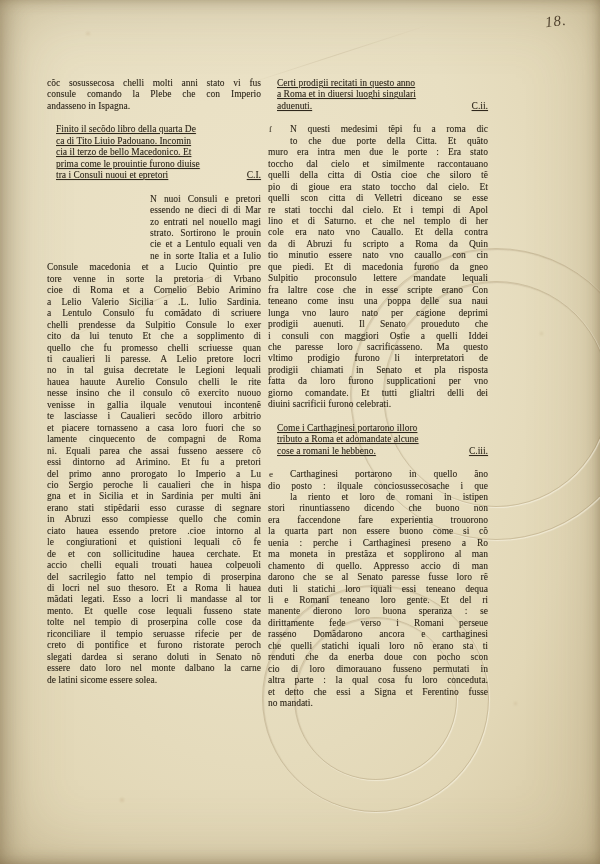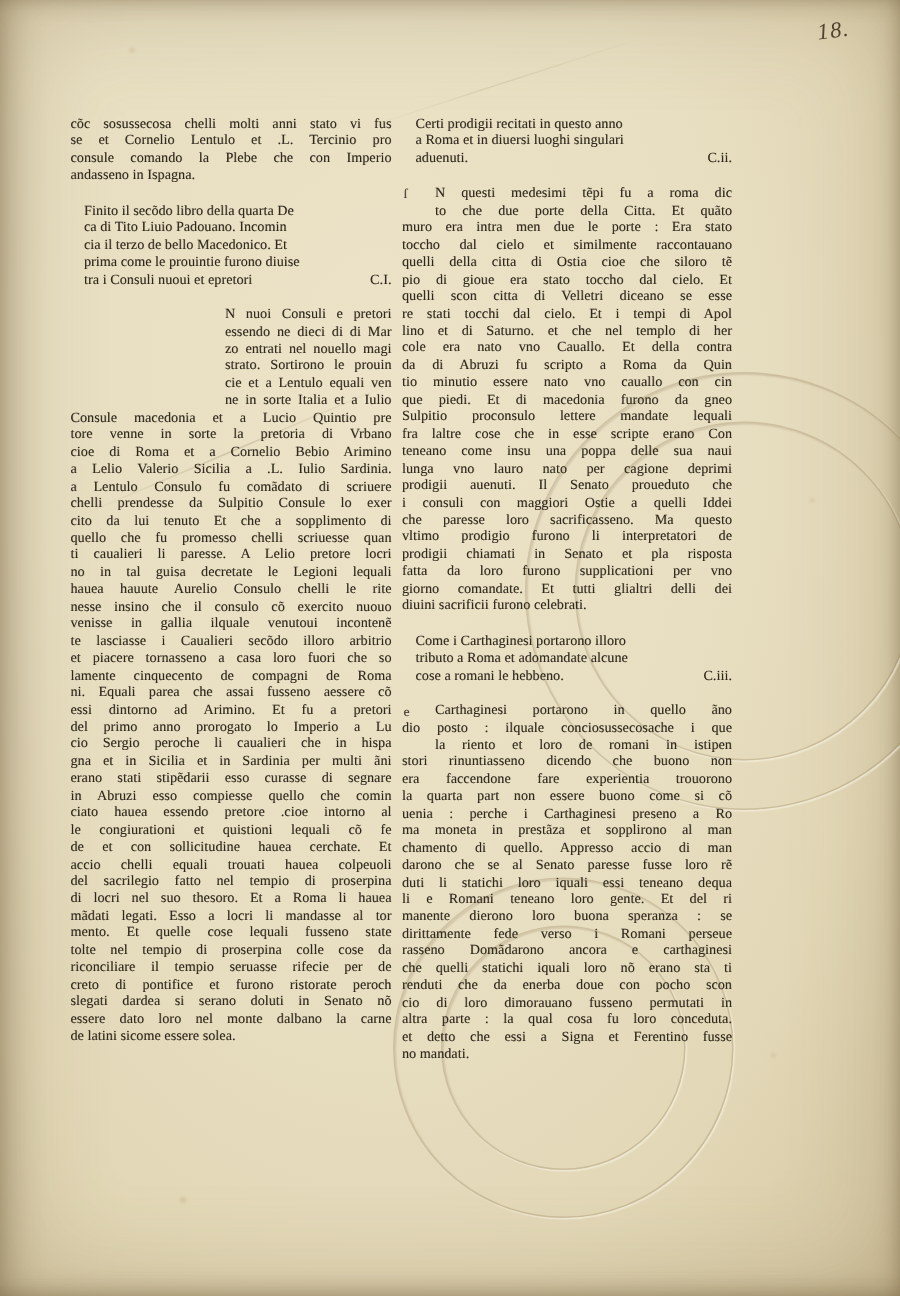--- a/index.html
+++ b/index.html
@@ -29,21 +29,21 @@
   .block{margin-top:12px;}
   .block:first-child{margin-top:0;}
   .line{
     font-size:9.4px;line-height:11.45px;
     text-align:justify;text-align-last:justify;
     white-space:normal;hyphens:none;
     text-shadow:0.3px 0.2px 0 rgba(47,40,28,.32);
     letter-spacing:.05px;
   }
   .line.end{text-align-last:left;}
-  .rubric .line{text-align:left;text-align-last:left;padding-left:9px;}
+  .rubric .line{text-align:left;text-align-last:left;padding-left:9px;text-decoration:underline;}
   .chw .hang{padding-left:103px;font-family:Liberation Serif, serif;}
   .chn .hang{padding-left:22px;}
   .chapline{display:flex;justify-content:space-between;text-align:left;text-align-last:left;align-items:center;}
   .chap{white-space:nowrap;}
   .rel{position:relative;}
   .mmark{position:absolute;left:1px;top:0;font-size:9px;opacity:.9;}
   
   .stamp{
     position:absolute;border-radius:50%;
     border:1.5px solid rgba(156,135,98,.34);
@@ -74,21 +74,20 @@
   <div class="spot" style="left:86px;top:32px;width:4px;height:3px;"></div>
   <div class="spot" style="left:540px;top:332px;width:3px;height:3px;"></div>
   <div class="spot" style="left:120px;top:798px;width:4px;height:4px;"></div>
   <div class="spot" style="left:514px;top:702px;width:3px;height:3px;"></div>
 
   <div class="folio">18.</div>
 
   <div class="col col-left">
       <div class="block para">
         <div class="line">cõc sosussecosa chelli molti anni stato vi fus</div>
-        <div class="line">se et Cornelio Lentulo et .L. Tercinio pro</div>
         <div class="line">consule comando la Plebe che con Imperio</div>
         <div class="line end">andasseno in Ispagna.</div>
       </div>
       <div class="block rubric">
         <div class="line">Finito il secõdo libro della quarta De</div>
         <div class="line">ca di Tito Liuio Padouano. Incomin</div>
         <div class="line">cia il terzo de bello Macedonico. Et</div>
         <div class="line">prima come le prouintie furono diuise</div>
         <div class="line chapline">
           <span>tra i Consuli nuoui et epretori</span>

